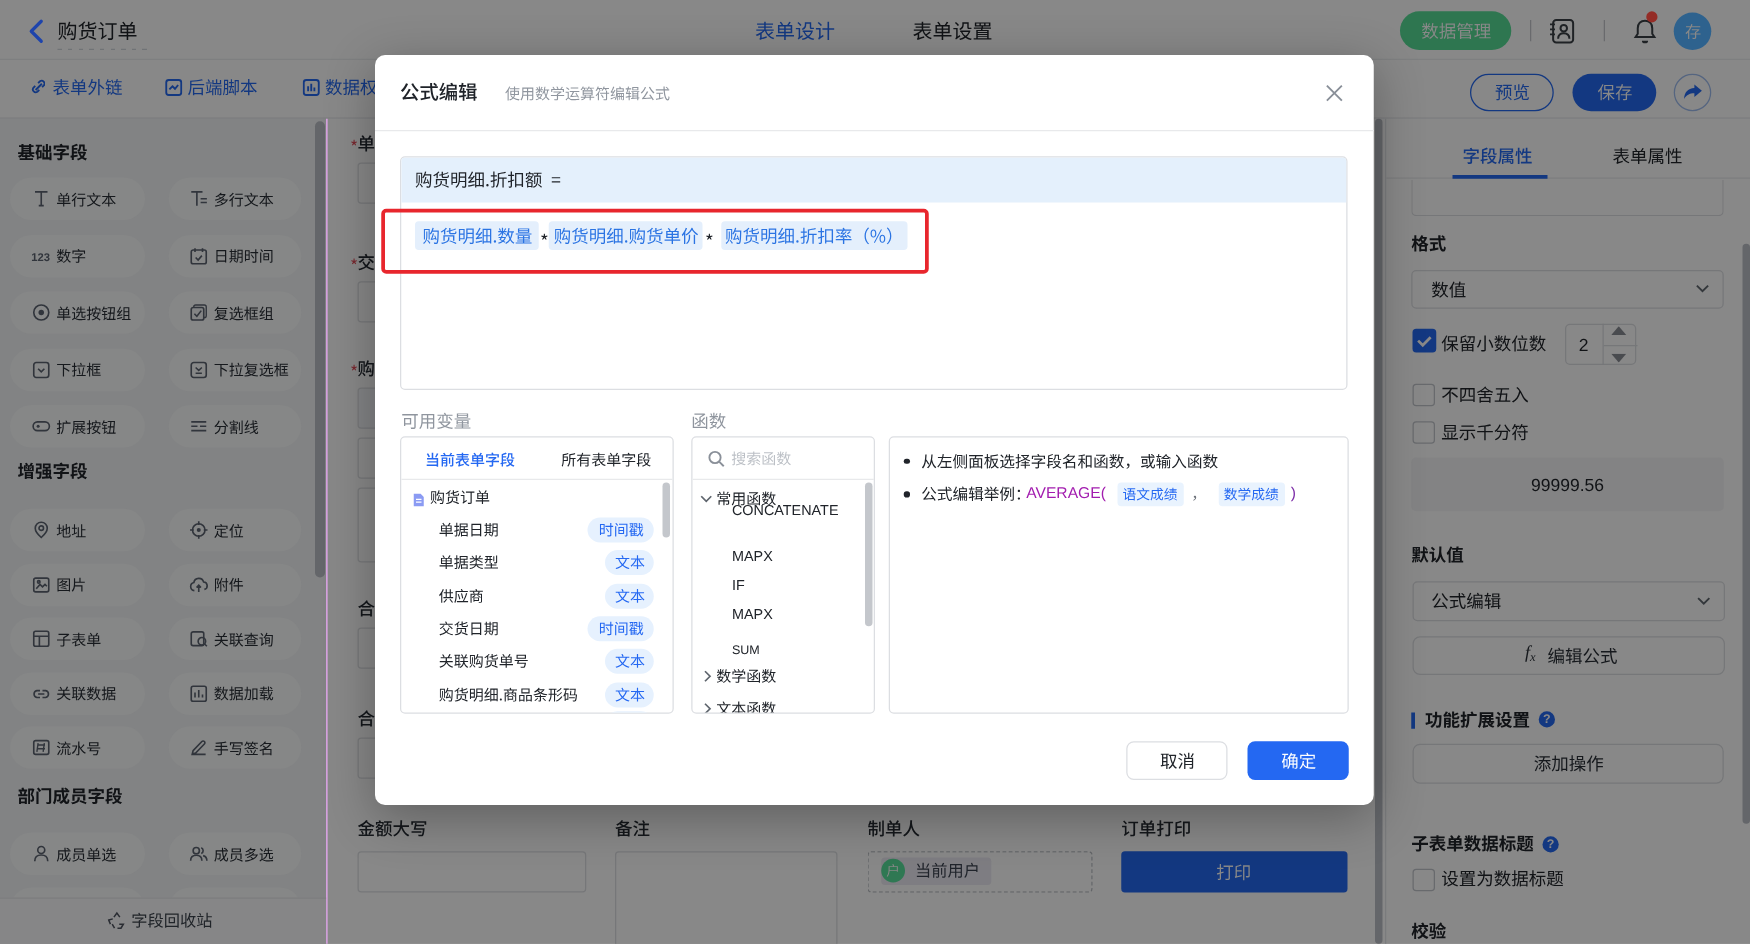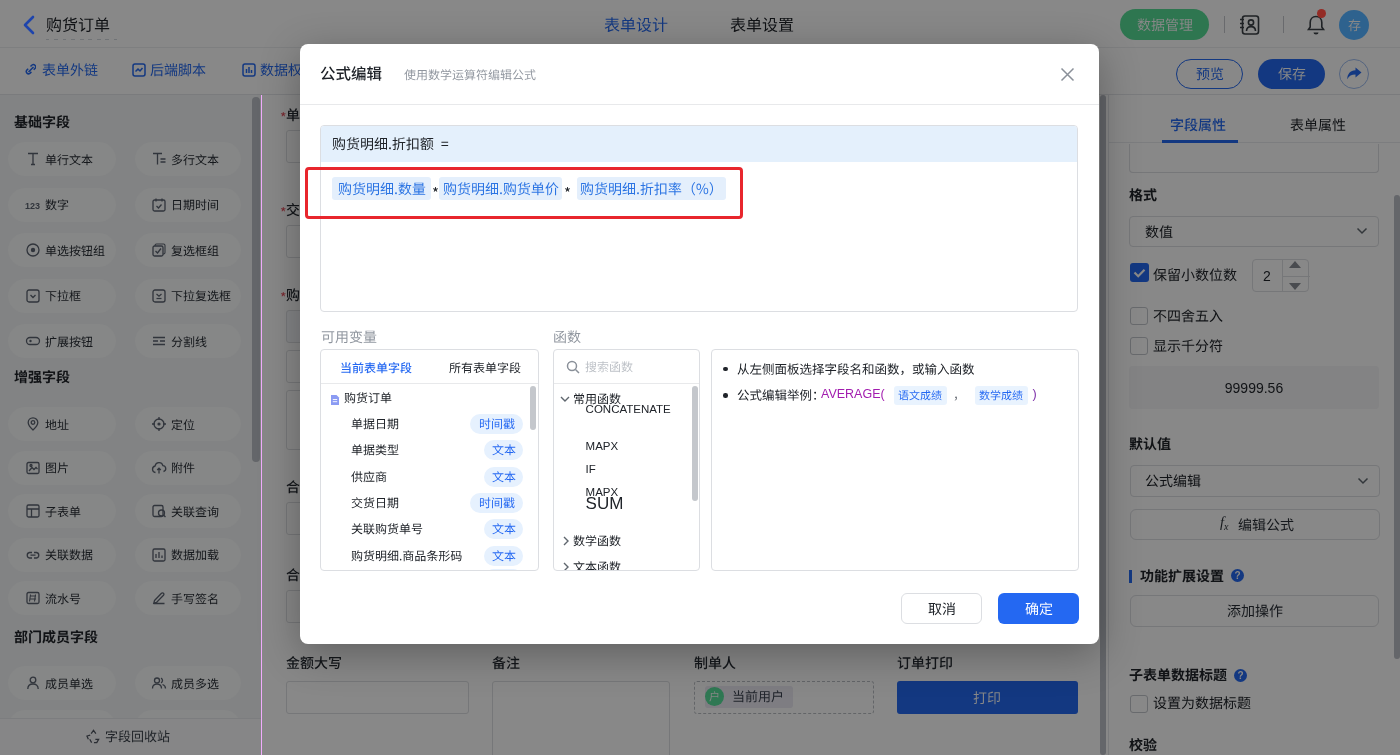--- a/index.html
+++ b/index.html
@@ -1081,21 +1081,21 @@
             <use href="#g218"></use>
             <use href="#g61" x="1000"></use>
             <use href="#g198" x="2000"></use>
             <use href="#g8" x="3000"></use>
           </g>
         </svg>
         <div class="a" style="left:31.6px;top:53px;font-size:11.5px;color:#20242a">CONCATENATE</div>
         <div class="a" style="left:31.6px;top:89.5px;font-size:11.5px;color:#20242a">MAPX</div>
         <div class="a" style="left:31.6px;top:112.5px;font-size:11.5px;color:#20242a">IF</div>
         <div class="a" style="left:31.6px;top:135.5px;font-size:11.5px;color:#20242a">MAPX</div>
-        <div class="a" style="left:31.6px;top:144px;font-size:17px;color:#20242a">SUM</div>
+        <div class="a" style="left:31.6px;top:165px;font-size:10px;color:#20242a">SUM</div>
         <svg class="a" style="left:8px;top:186px" width="8" height="10" fill="none" stroke="#5f666e" stroke-width="1.4">
           <path d="M2 1 L6 5 L2 9"></path>
         </svg>
         <svg style="position:absolute;left:19px;top:185.1px;overflow:visible;" width="48" height="15">
           <g transform="translate(0,10.32) scale(0.012,-0.012)" fill="#20242a">
             <use href="#g8"></use>
             <use href="#g180" x="1000"></use>
             <use href="#g198" x="2000"></use>
             <use href="#g8" x="3000"></use>
           </g>

